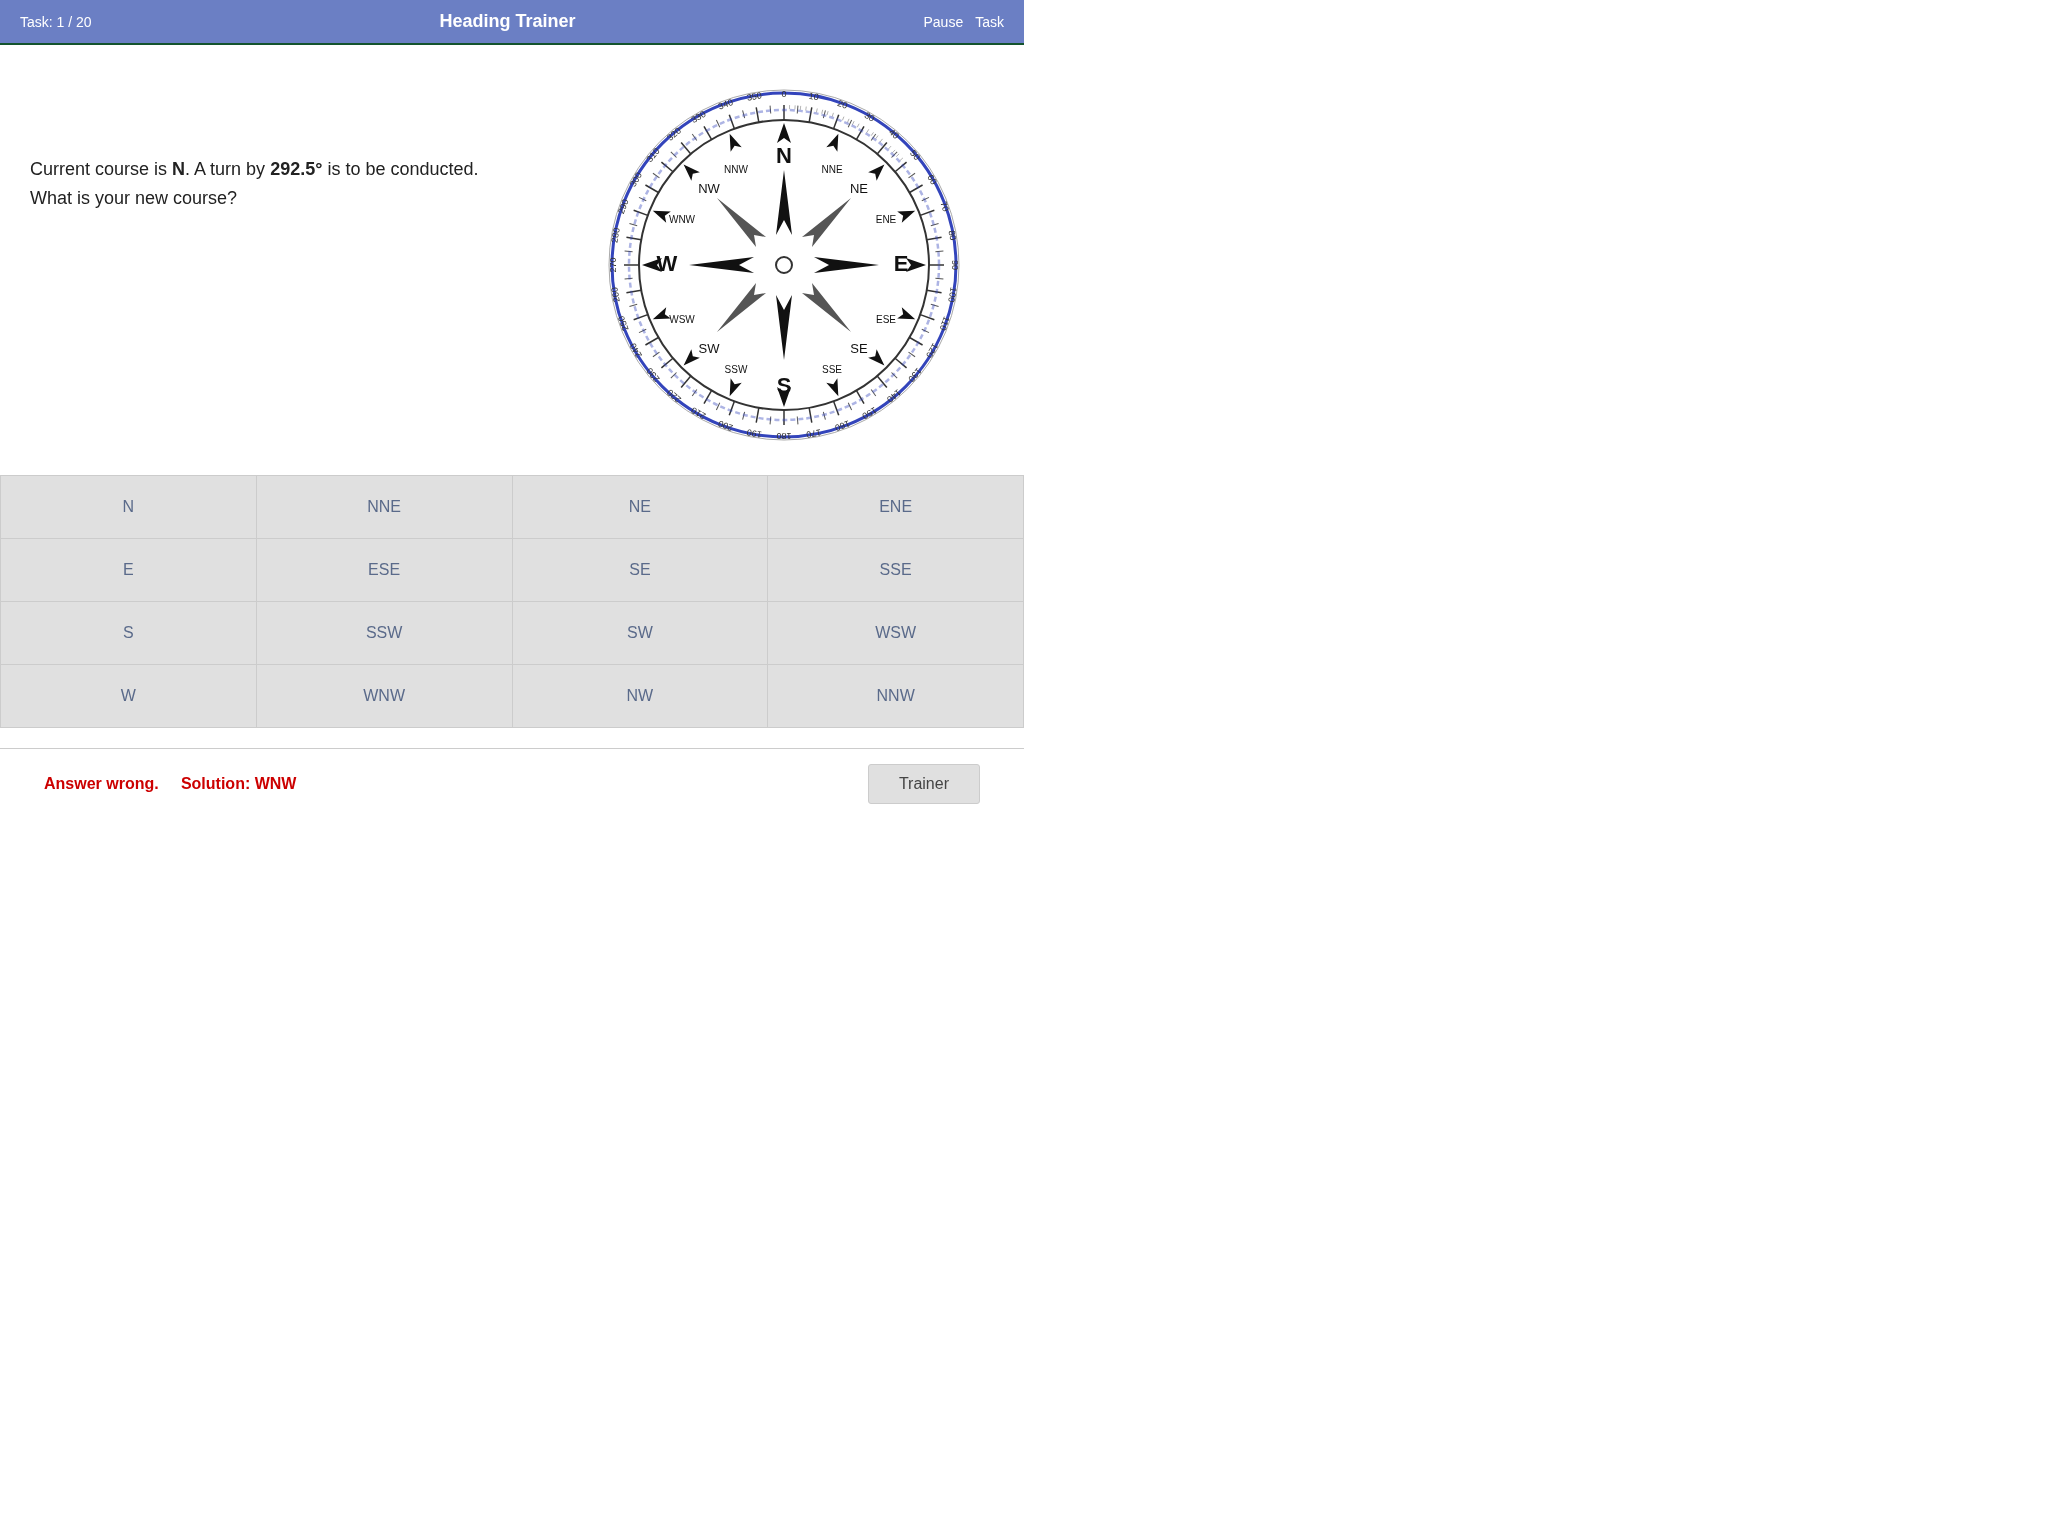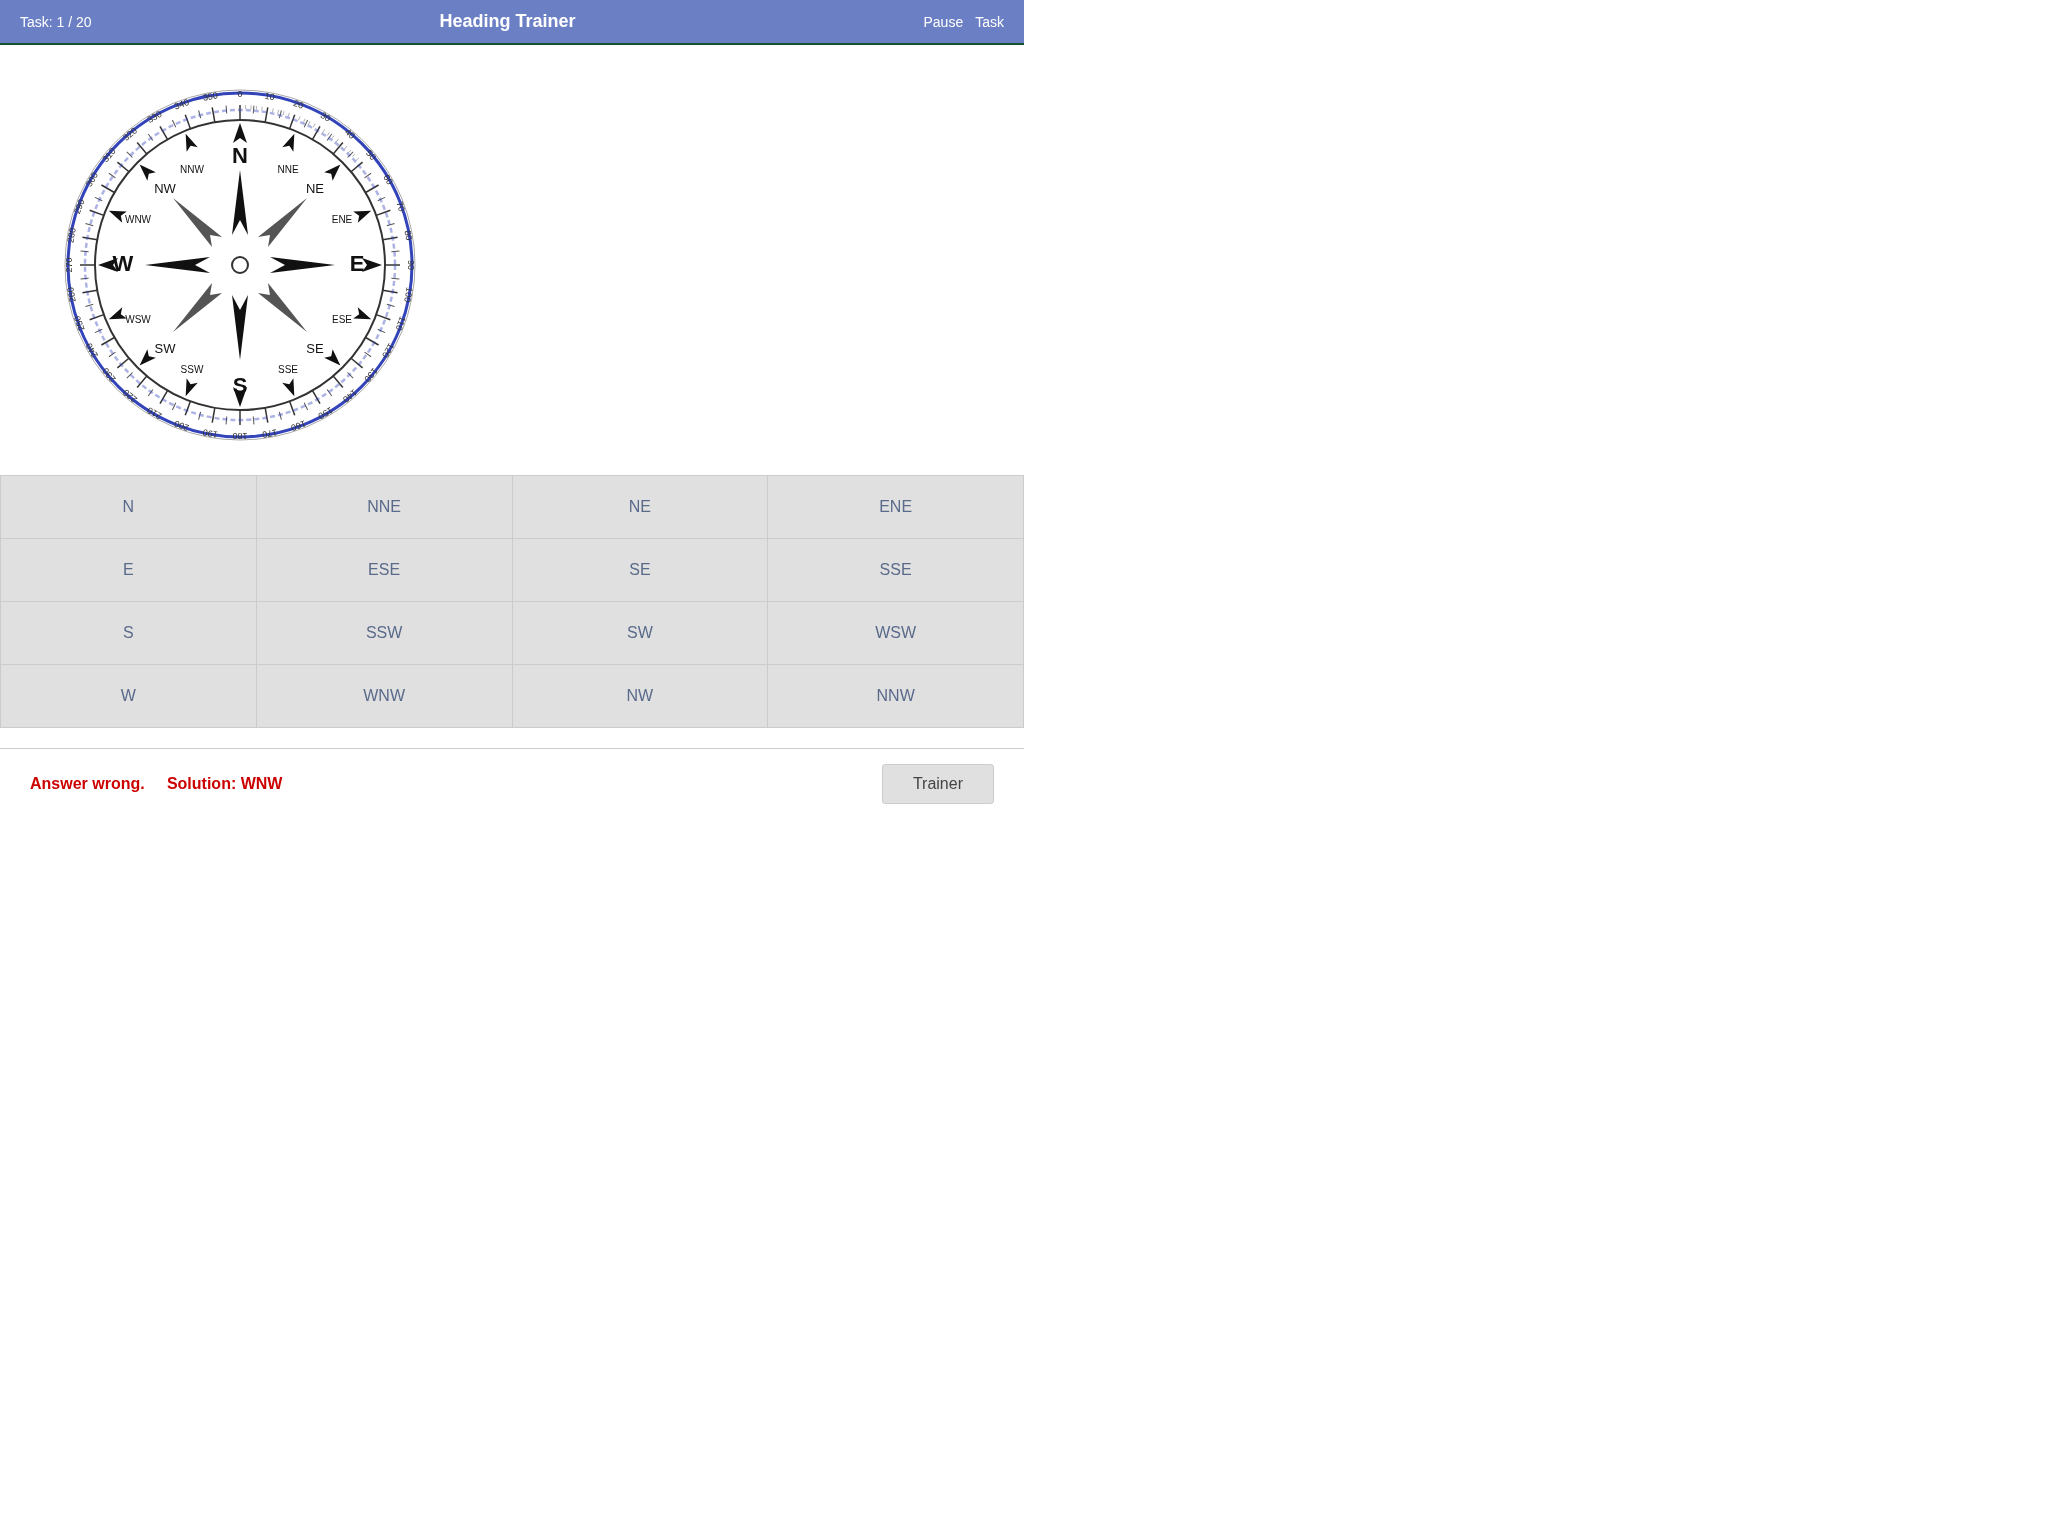--- a/index.html
+++ b/index.html
@@ -98,21 +98,21 @@
       cursor: pointer;
       text-align: center;
       transition: background 0.15s;
     }
 
     
     #footer {
       display: flex;
       align-items: center;
       justify-content: space-between;
-      padding: 15px 30px;
+      padding: 15px 44px;
       border-top: 1px solid #ccc;
     }
     #feedback {
       font-size: 16px;
       font-weight: bold;
     }
     .feedback-wrong { color: #cc0000; }
     .feedback-solution { color: #cc0000; }
 
     #resume-btn {
@@ -132,20 +132,26 @@
   <span class="task-info">Task: 1 / 20</span>
   <span class="app-title">Heading Trainer</span>
   <div class="header-actions">
     <span>Pause</span>
     <span>Task</span>
   </div>
 </div>
 
 <div id="main">
 
+  <div id="question-panel">
+    <p id="question-text">
+      Current course is <strong>N</strong>. A turn by <strong>292.5°</strong> is to be conducted.<br>
+      What is your new course?
+    </p>
+  </div>
 
   <div id="compass-panel">
     <div class="compass-container">
       <svg class="compass-svg" viewBox="0 0 380 380" xmlns="http://www.w3.org/2000/svg">
 
         <circle cx="190" cy="190" r="175" fill="white" stroke="#aaa" stroke-width="1"></circle>
 
         <circle cx="190" cy="190" r="172" fill="none" stroke="#3344bb" stroke-width="3"></circle>
 
         <circle cx="190" cy="190" r="145" fill="white" stroke="#333" stroke-width="2"></circle>

